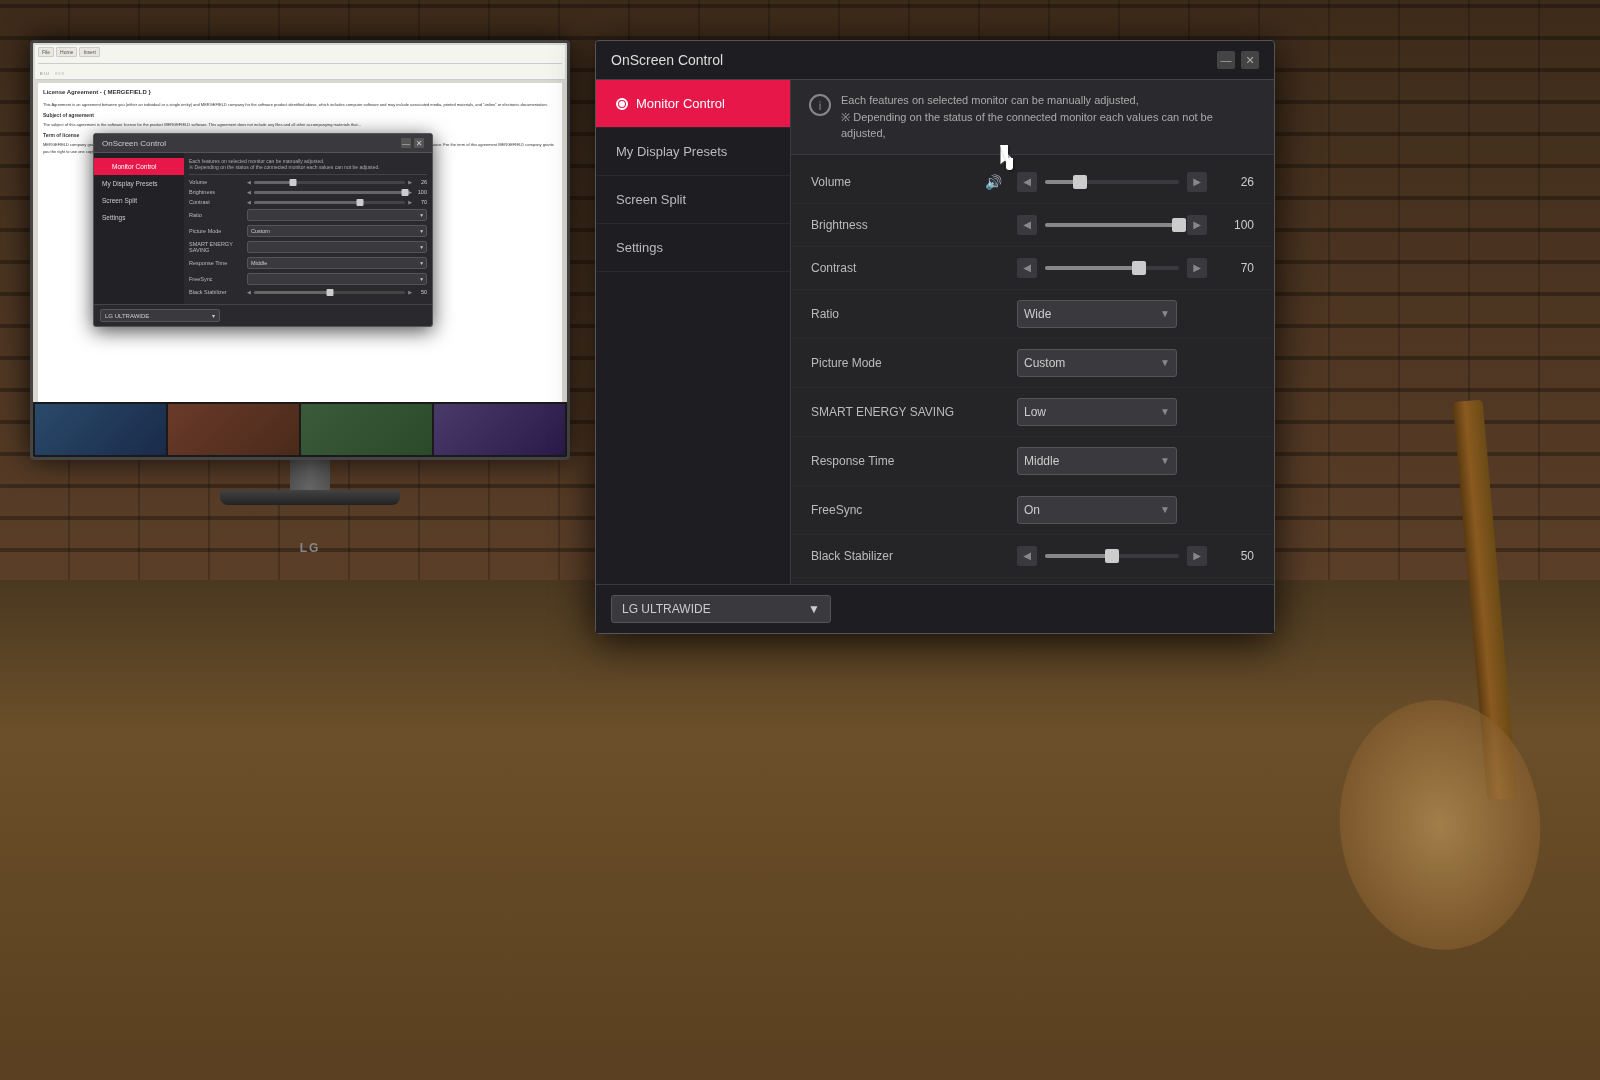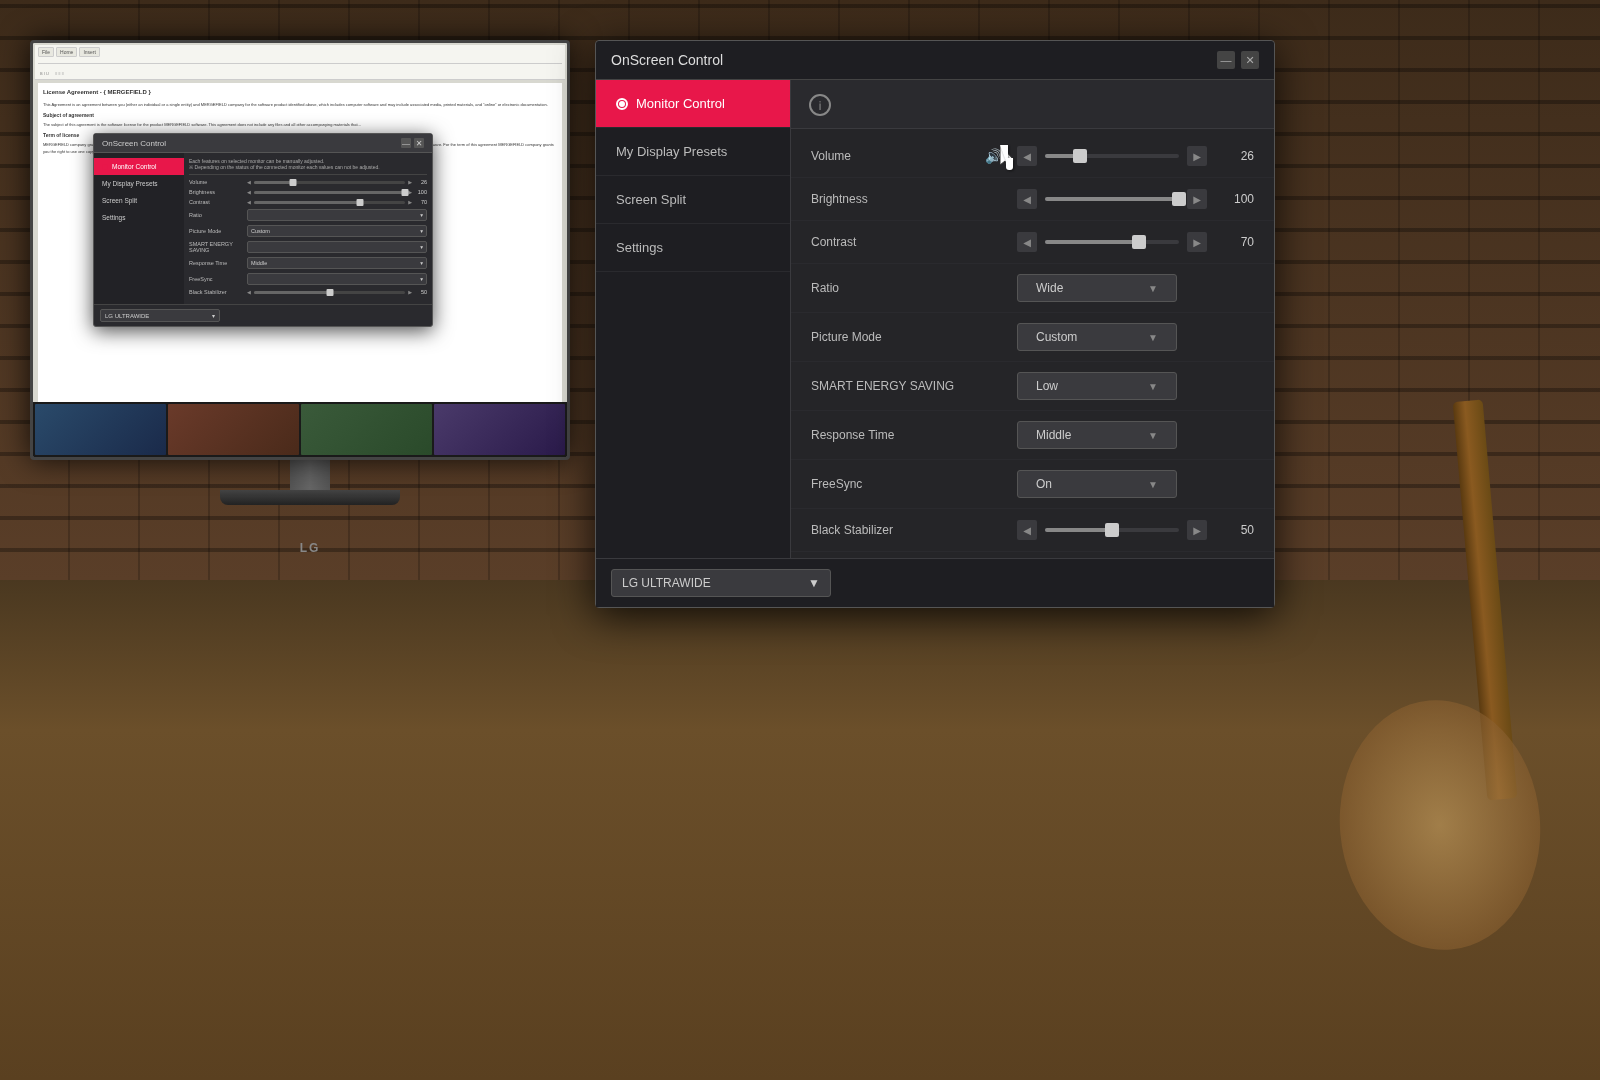--- a/index.html
+++ b/index.html
@@ -502,21 +502,21 @@
 
     .dropdown-container {
       flex: 1;
     }
 
     .dropdown {
       width: 160px;
       background: #3a3a3e;
       border: 1px solid #555;
       border-radius: 3px;
-      padding: 6px 18px;
+      padding: 6px 6px;
       font-size: 12px;
       color: #ccc;
       display: flex;
       justify-content: space-between;
       align-items: center;
       cursor: pointer;
     }
 
     .dropdown-arrow {
       font-size: 10px;
@@ -793,20 +793,24 @@
       </div>
       <div class="main-nav-item">
         <span>Settings</span>
       </div>
     </div>
 
     <div class="main-content">
 
       <div class="info-bar">
         <div class="info-icon">ℹ</div>
+        <div class="info-text">
+          <div>Each features on selected monitor can be manually adjusted,</div>
+          <div>※ Depending on the status of the connected monitor each values can not be adjusted,</div>
+        </div>
       </div>
 
       <div class="controls-area">
 
         <div class="control-row">
           <div class="control-label">Volume</div>
           <div class="control-icon">🔊</div>
           <div class="slider-container">
             <div class="slider-arrow">◀</div>
             <div class="slider-track">

